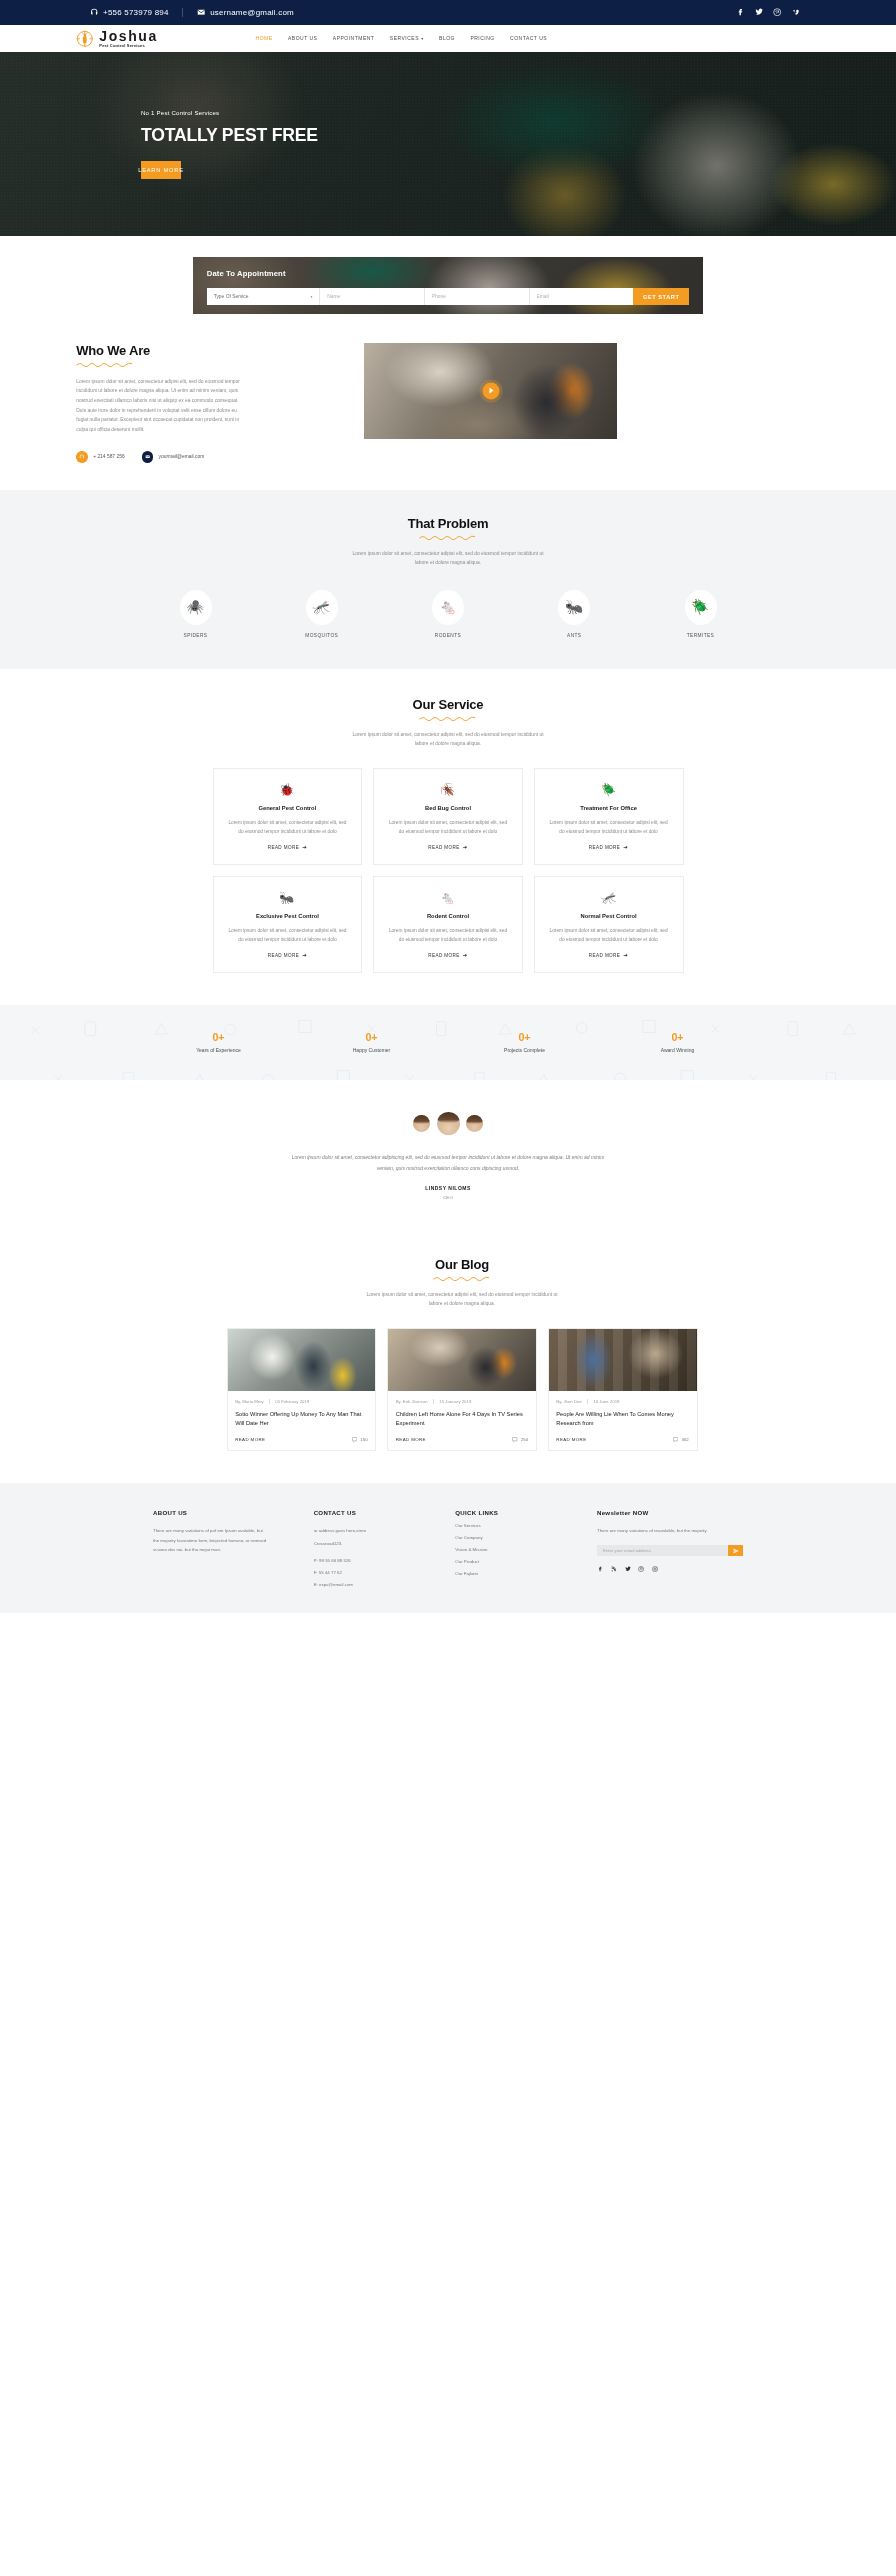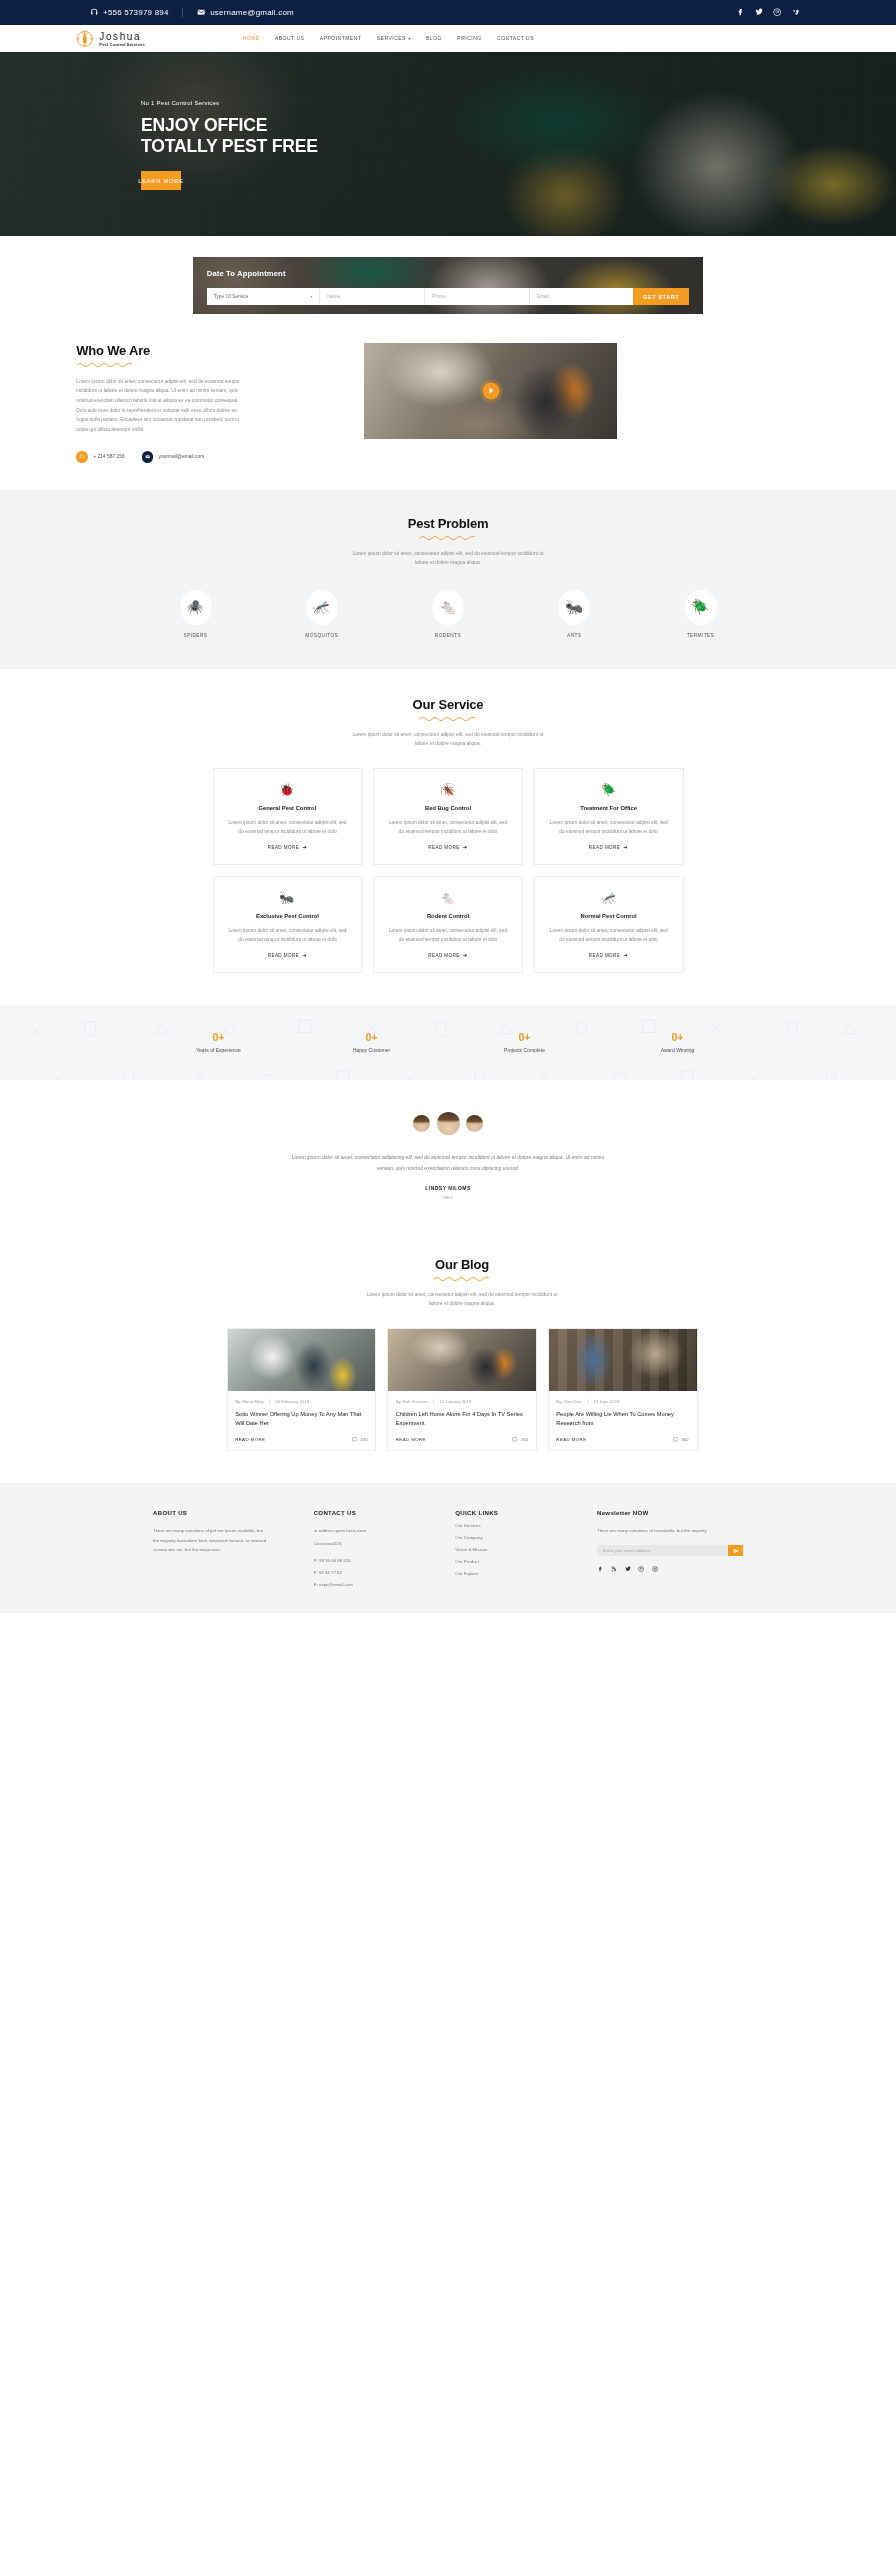--- a/index.html
+++ b/index.html
@@ -42,21 +42,21 @@
     display: flex; align-items: center;
   }
   .header-inner {
     width: 774px; margin: 0 auto;
     display: flex; align-items: center;
   }
   .brand { display: flex; align-items: center; gap: 5.4px; padding-left: 15.3px;}
   .brand-mark { width: 17.6px; height: 17.6px; position: relative; }
   .brand-text-wrap { line-height: 1; }
   .brand-name {
-    font-size: 10px; font-weight: 400; letter-spacing: 1.6px; color: #1a1a1a;
+    font-size: 14px; font-weight: 700; letter-spacing: 1.6px; color: #1a1a1a;
   }
   .brand-sub { font-size: 4px; font-weight: 700; color: #222; letter-spacing: 0.2px; margin-top: 0.8px;}
   .nav { display: flex; align-items: center; gap: 0; margin-left: 90px;}
   .nav a {
     font-size: 5px; color: #4d4d4d; text-decoration: none;
     letter-spacing: 0.5px; padding: 0 7.7px; white-space: nowrap;
     display: inline-flex; align-items: center; gap: 2.3px;
   }
   .nav a.active { color: #f49b22; }
   .caret { font-size: 3.8px; position: relative; top: 0.4px;}
@@ -434,21 +434,20 @@
 
   <div class="hero">
     <div class="hero-bg">
       <div class="hero-photo"></div>
       <div class="hero-dots"></div>
       <div class="hero-shade"></div>
     </div>
     <div class="hero-inner">
       <div class="hero-eyebrow">No 1 Pest Control Services</div>
       <div class="hero-title">
-        <div>ENJOY OFFICE</div>
         <div>TOTALLY PEST FREE</div>
       </div>
       <button class="hero-btn">LEARN MORE</button>
     </div>
   </div>
 
   <div class="appt-section">
     <div class="appt-box">
       <div class="appt-photo"></div>
       <div class="appt-shade"></div>
@@ -509,21 +508,21 @@
       <div class="who-img">
         <div class="play-btn">
             <span class="tri"></span>
           </div>
       </div>
     </div>
   </div>
 
   <div class="pest">
     <div class="center-head">
-      <div class="sec-title">Pest Problem</div>
+      <div class="sec-title">That Problem</div>
       <div class="squiggle">
         <svg width="58" height="6.9" viewBox="0 0 76 9">
             <path d="M1 4 Q5 0 9 4 T17 4 T25 4 T33 4 T41 4 T49 4 T57 4 T65 4 T73 2" fill="none" stroke="#f49b22" stroke-width="1.2" stroke-linecap="round"></path>
           </svg>
       </div>
       <div class="center-sub">Lorem ipsum dolor sit amet, consectetur adipisi elit, sed do eiusmod tempor incididunt ut labore et dolore magna aliqua.</div>
     </div>
     <div class="pest-row">
       <div class="pest-item">
         <div class="pest-circle">🕷️</div>

